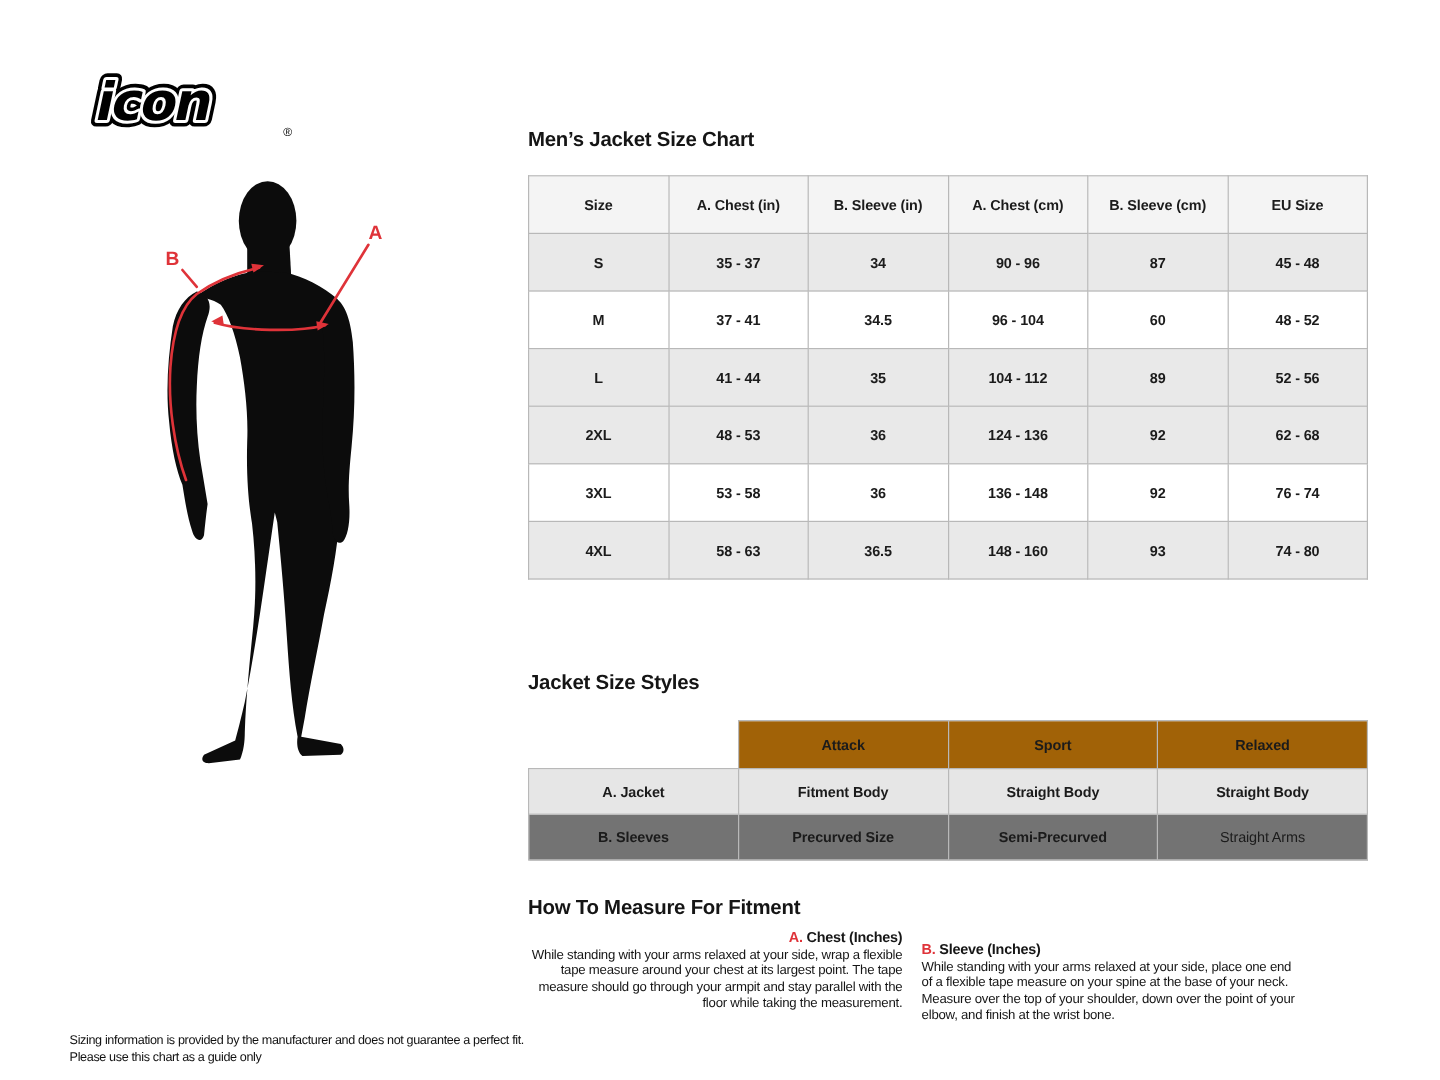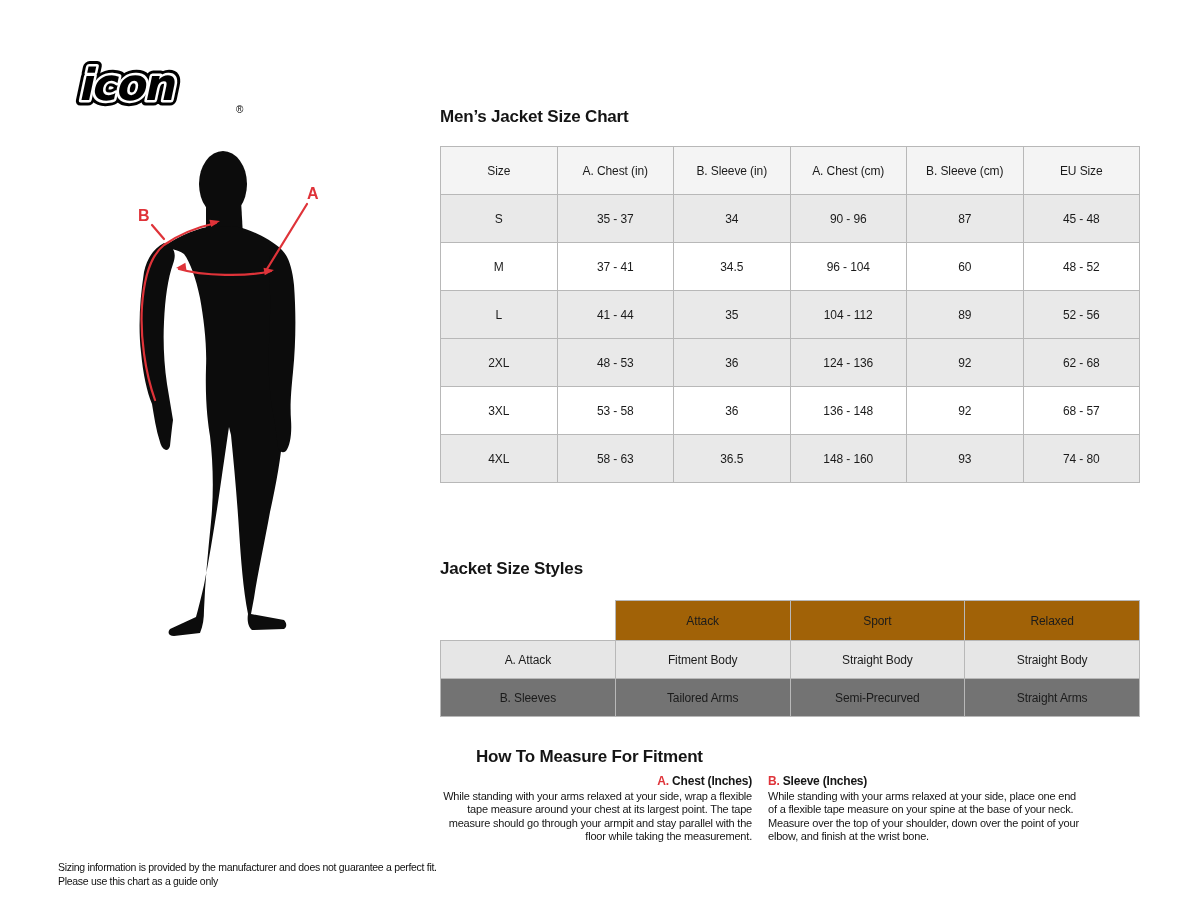--- a/index.html
+++ b/index.html
@@ -10,41 +10,41 @@
   
   .logo { position:absolute; left:56px; top:52px; width:200px; height:66px; }
 
   
   .figure { position:absolute; left:100px; top:140px; width:280px; height:500px; }
 
   
   .section-title { position:absolute; left:440px; font-size:17px; font-weight:bold; color:#151515; letter-spacing:-0.2px; }
   #title-size-chart { top:107px;text-align:center; }
   #title-styles { top:559px; }
-  #title-measure { top:747px;margin-left:36px; }
+  #title-measure { top:747px; }
 
   
   table { border-collapse:collapse; table-layout:fixed; position:absolute; left:440px; width:700px; }
   #size-table { top:146px; }
   #styles-table { top:600px; }
   th, td { border:1px solid #b8b8b8; text-align:center; vertical-align:middle;
-           font-size:12px; font-weight:normal; color:#1b1b1b; letter-spacing:-0.1px; }
+           font-size:12px; font-weight:bold; color:#1b1b1b; letter-spacing:-0.1px; }
   #size-table th { height:48px; background:#f4f4f4; }
   #size-table td { height:48px; background:#ffffff; }
   #size-table tr.alt td { background:#e9e9e9; }
   #styles-table th { height:40px; background:#a16207; }
   #styles-table td { height:38px; background:#737373; }
   #styles-table tr.alt td { background:#e6e6e6; }
   #styles-table th.blank { background:transparent; border:none; }
   #styles-table tr:last-child td:last-child { font-weight:500; }
 
   
   .measure-block { position:absolute; top:775px; font-size:11px; line-height:13.5px; letter-spacing:-0.2px; color:#161616; }
   #measure-a { left:440px; width:312px;text-align:right; }
-  #measure-b { left:768px; width:316px; }
+  #measure-b { left:768px; width:316px;margin-top:10px; }
   .measure-head { font-weight:bold; font-size:12px; margin-bottom:1px; }
   .measure-label { color:#df3339; font-weight:bold; }
   .measure-body { font-weight:500; }
 
   
   .disclaimer { position:absolute; left:58px; top:860px; width:380px; font-size:10.5px;
                 line-height:14px; letter-spacing:-0.3px; font-weight:500; color:#111; }
   .version { position:absolute; right:60px; top:904px; font-size:11px; letter-spacing:-0.2px;
              font-weight:500; color:#111; text-align:left; }
 </style>
@@ -155,21 +155,21 @@
           <td>124 - 136</td>
           <td>92</td>
           <td>62 - 68</td>
         </tr>
         <tr>
           <td>3XL</td>
           <td>53 - 58</td>
           <td>36</td>
           <td>136 - 148</td>
           <td>92</td>
-          <td>68 - 57</td>
+          <td>76 - 74</td>
         </tr>
         <tr class="alt">
           <td>4XL</td>
           <td>58 - 63</td>
           <td>36.5</td>
           <td>148 - 160</td>
           <td>93</td>
           <td>74 - 80</td>
         </tr>
       </tbody>
@@ -180,28 +180,28 @@
       <thead>
         <tr>
           <th class="blank"></th>
           <th>Attack</th>
           <th>Sport</th>
           <th>Relaxed</th>
         </tr>
       </thead>
       <tbody>
         <tr class="alt">
-          <td>A. Attack</td>
+          <td>A. Jacket</td>
           <td>Fitment Body</td>
           <td>Straight Body</td>
           <td>Straight Body</td>
         </tr>
         <tr>
           <td>B. Sleeves</td>
-          <td>Tailored Arms</td>
+          <td>Precurved Size</td>
           <td>Semi-Precurved</td>
           <td>Straight Arms</td>
         </tr>
       </tbody>
     </table>
 
   <h2 class="section-title" id="title-measure">How To Measure For Fitment</h2>
 
   <div class="measure-block" id="measure-a">
     <div class="measure-head">

